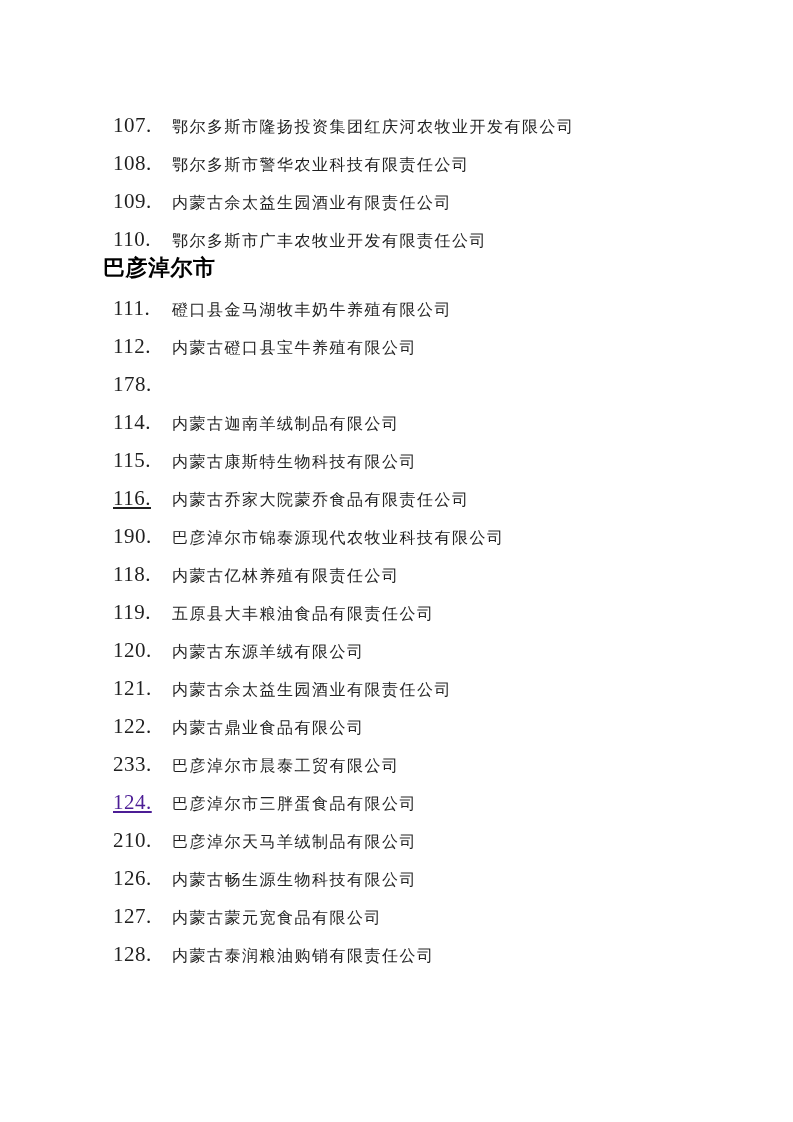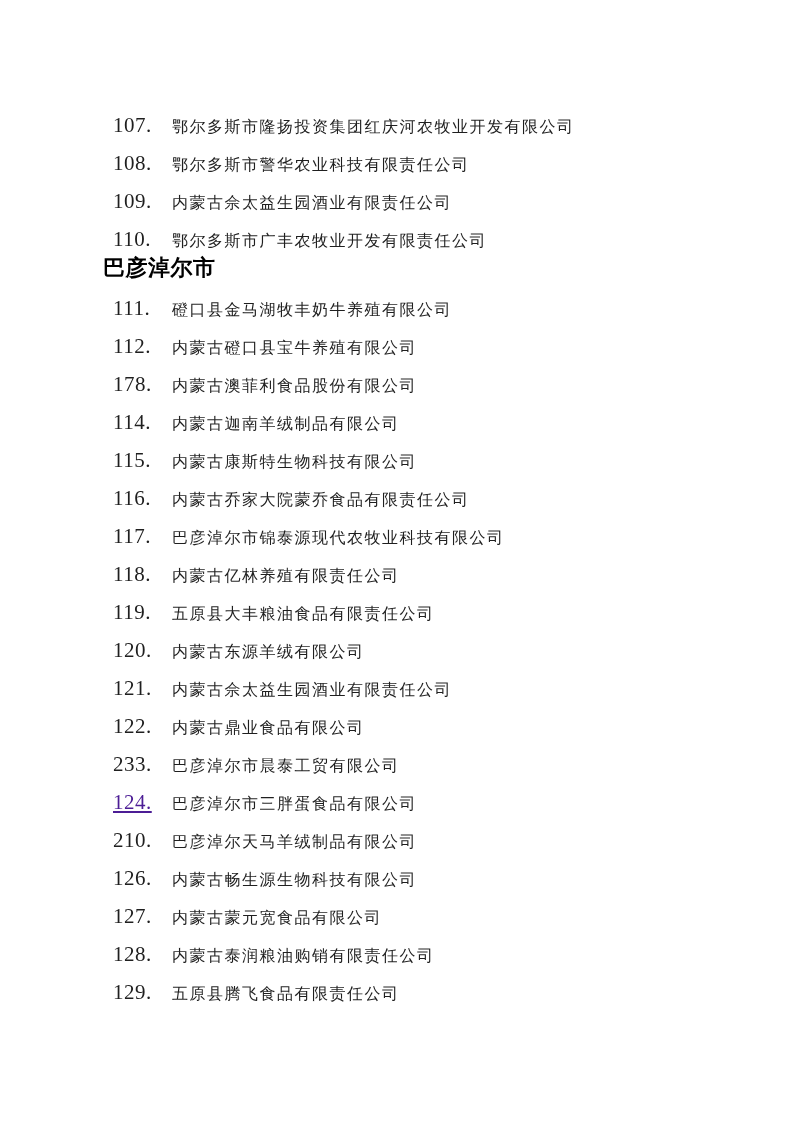--- a/index.html
+++ b/index.html
@@ -95,40 +95,39 @@
     <span class="txt" style="color: rgb(31, 31, 31);">磴口县金马湖牧丰奶牛养殖有限公司</span>
   </div>
 
   <div class="row item">
     <span class="num" style="color: rgb(31, 31, 31);">112.</span>
     <span class="txt" style="color: rgb(31, 31, 31);">内蒙古磴口县宝牛养殖有限公司</span>
   </div>
 
   <div class="row item">
     <span class="num" style="color: rgb(31, 31, 31);">178.</span>
-    <span class="txt" style="color: rgb(31, 31, 31);">内蒙古澳菲利食品股份有限公司</span>
   </div>
 
   <div class="row item">
     <span class="num" style="color: rgb(31, 31, 31);">114.</span>
     <span class="txt" style="color: rgb(31, 31, 31);">内蒙古迦南羊绒制品有限公司</span>
   </div>
 
   <div class="row item">
     <span class="num" style="color: rgb(31, 31, 31);">115.</span>
     <span class="txt" style="color: rgb(31, 31, 31);">内蒙古康斯特生物科技有限公司</span>
   </div>
 
   <div class="row item">
-    <span class="num" style="color: rgb(31, 31, 31);">116.</span>
+    <span class="num" style="color: rgb(31, 31, 31); text-decoration: underline;">116.</span>
     <span class="txt" style="color: rgb(31, 31, 31);">内蒙古乔家大院蒙乔食品有限责任公司</span>
   </div>
 
   <div class="row item">
-    <span class="num" style="color: rgb(31, 31, 31);">117.</span>
+    <span class="num" style="color: rgb(31, 31, 31);">190.</span>
     <span class="txt" style="color: rgb(31, 31, 31);">巴彦淖尔市锦泰源现代农牧业科技有限公司</span>
   </div>
 
   <div class="row item">
     <span class="num" style="color: rgb(31, 31, 31);">118.</span>
     <span class="txt" style="color: rgb(31, 31, 31);">内蒙古亿林养殖有限责任公司</span>
   </div>
 
   <div class="row item">
     <span class="num" style="color: rgb(31, 31, 31);">119.</span>
@@ -173,18 +172,14 @@
   <div class="row item">
     <span class="num" style="color: rgb(31, 31, 31);">127.</span>
     <span class="txt" style="color: rgb(31, 31, 31);">内蒙古蒙元宽食品有限公司</span>
   </div>
 
   <div class="row item">
     <span class="num" style="color: rgb(31, 31, 31);">128.</span>
     <span class="txt" style="color: rgb(31, 31, 31);">内蒙古泰润粮油购销有限责任公司</span>
   </div>
 
-  <div class="row item">
-    <span class="num" style="color: rgb(31, 31, 31);">129.</span>
-    <span class="txt" style="color: rgb(31, 31, 31);">五原县腾飞食品有限责任公司</span>
-  </div>
 </div>
 </div>
 
 </body></html>

